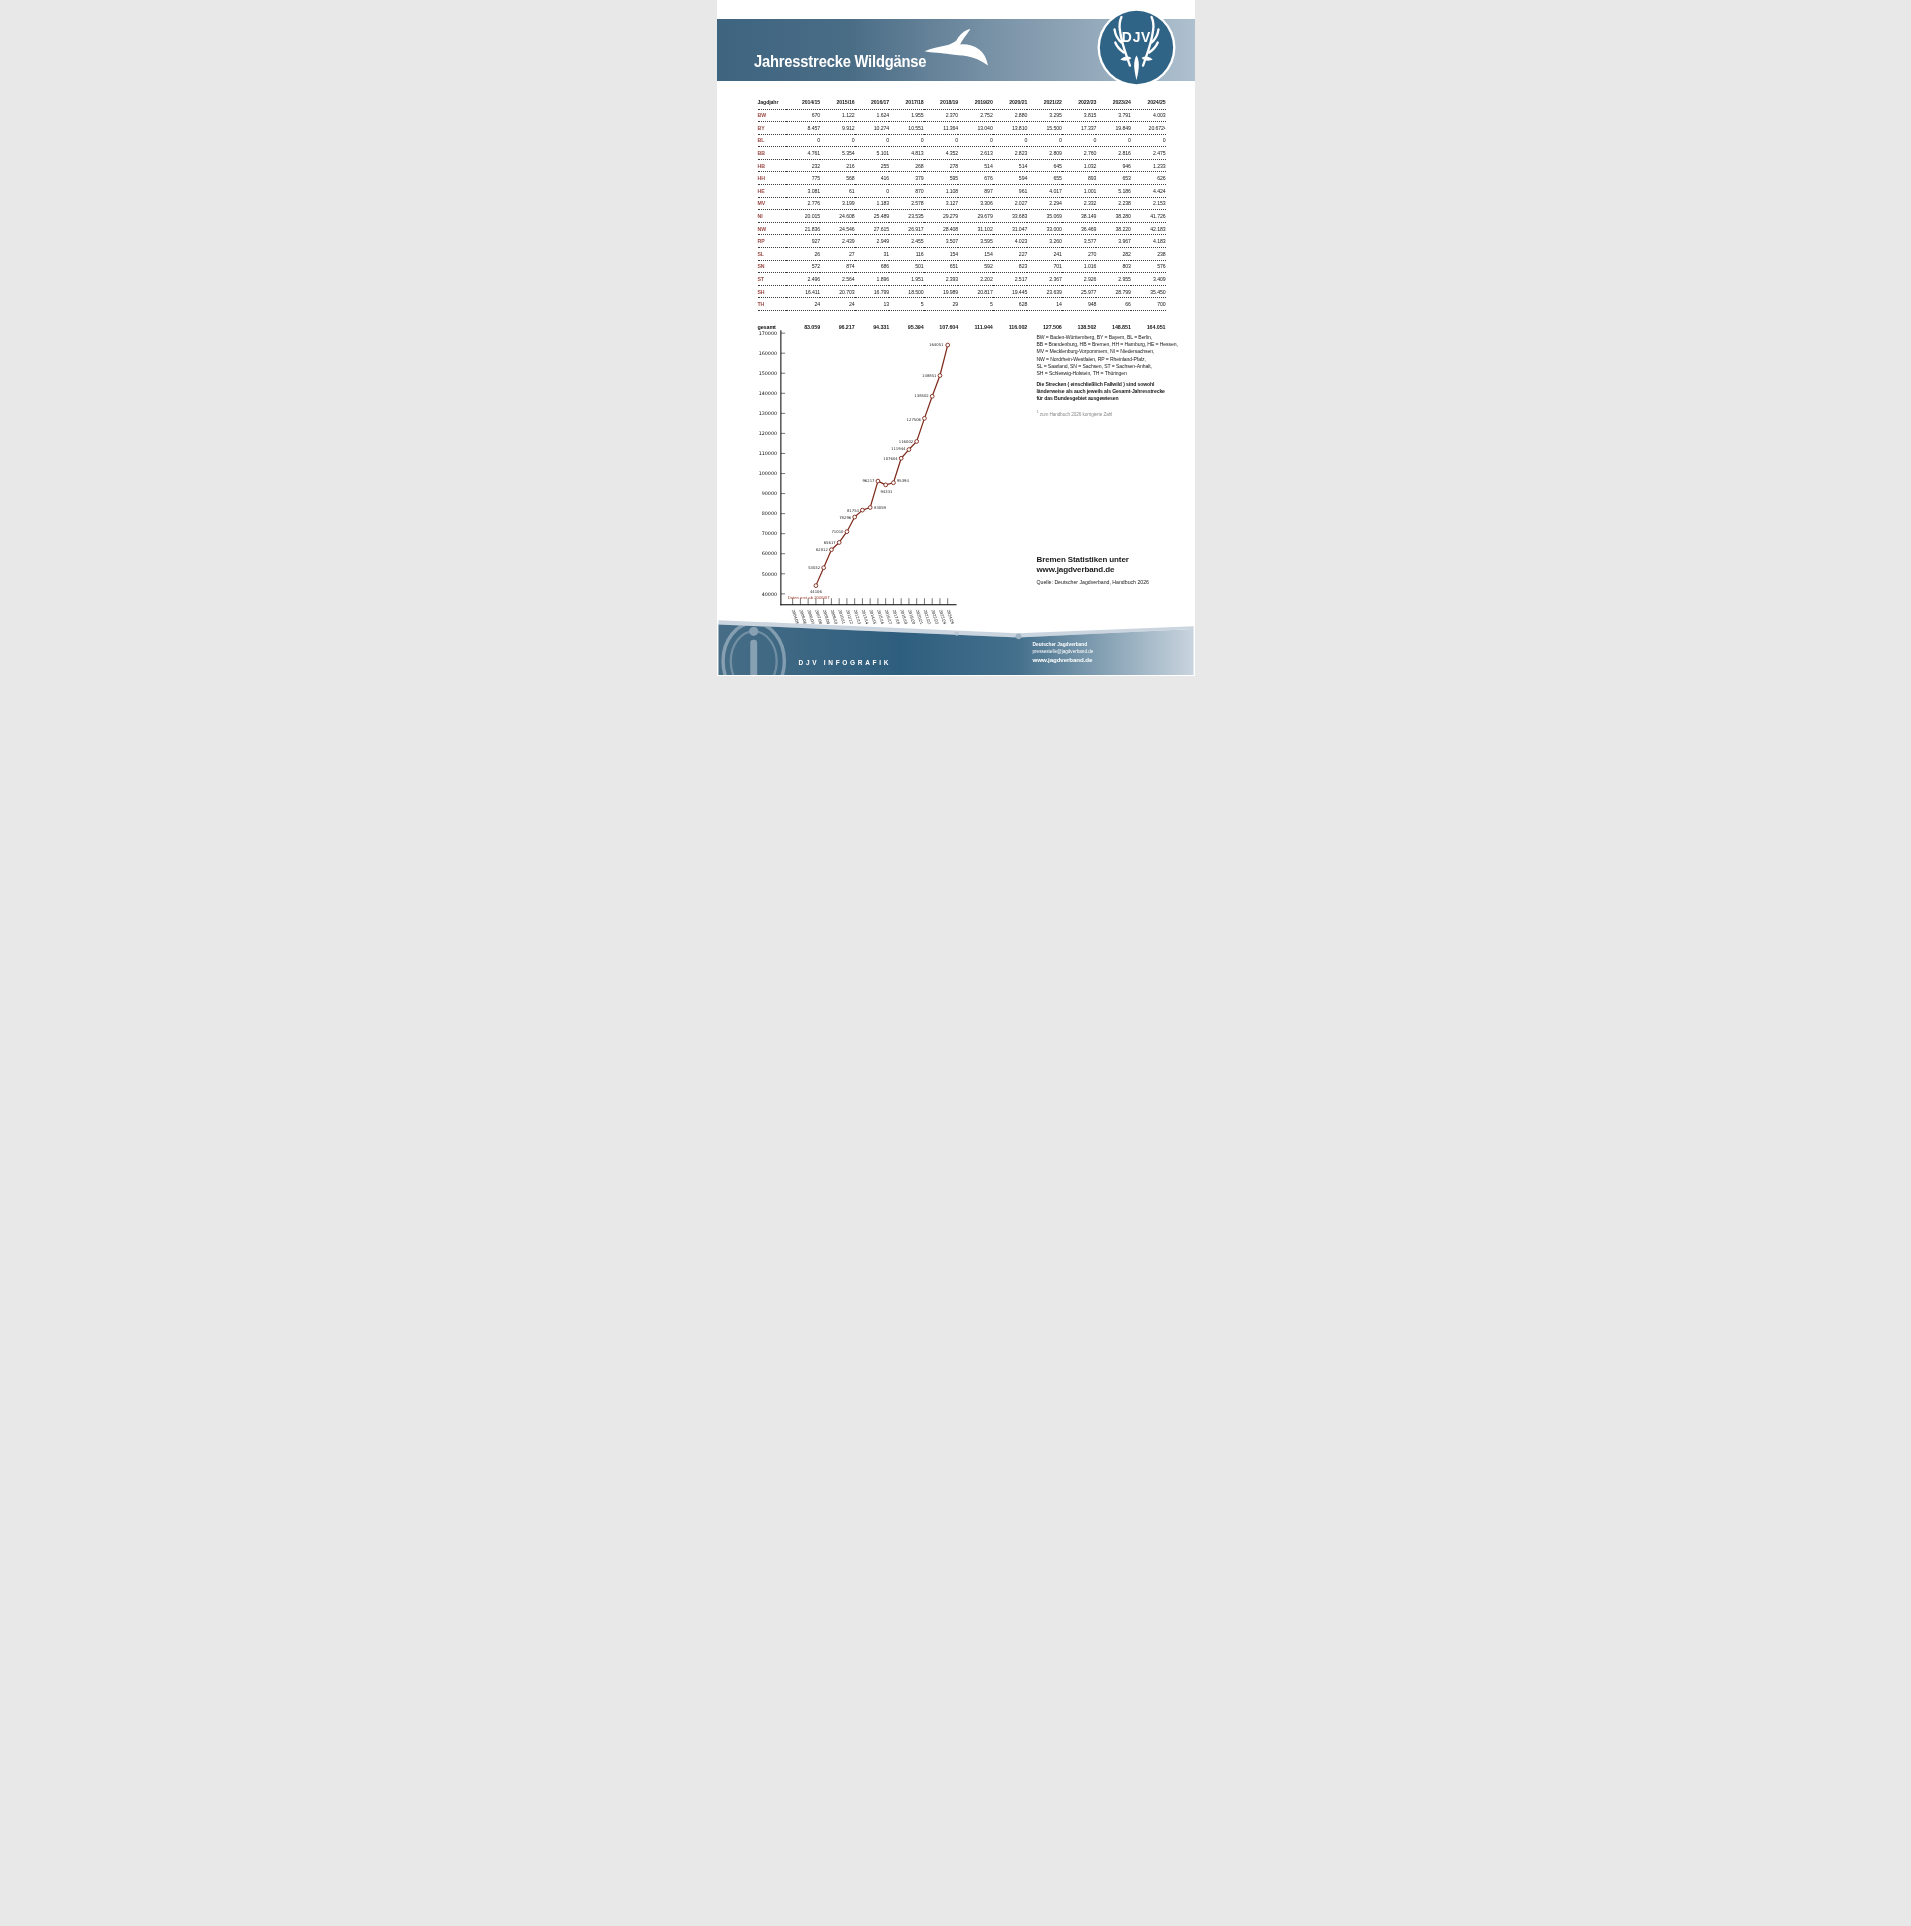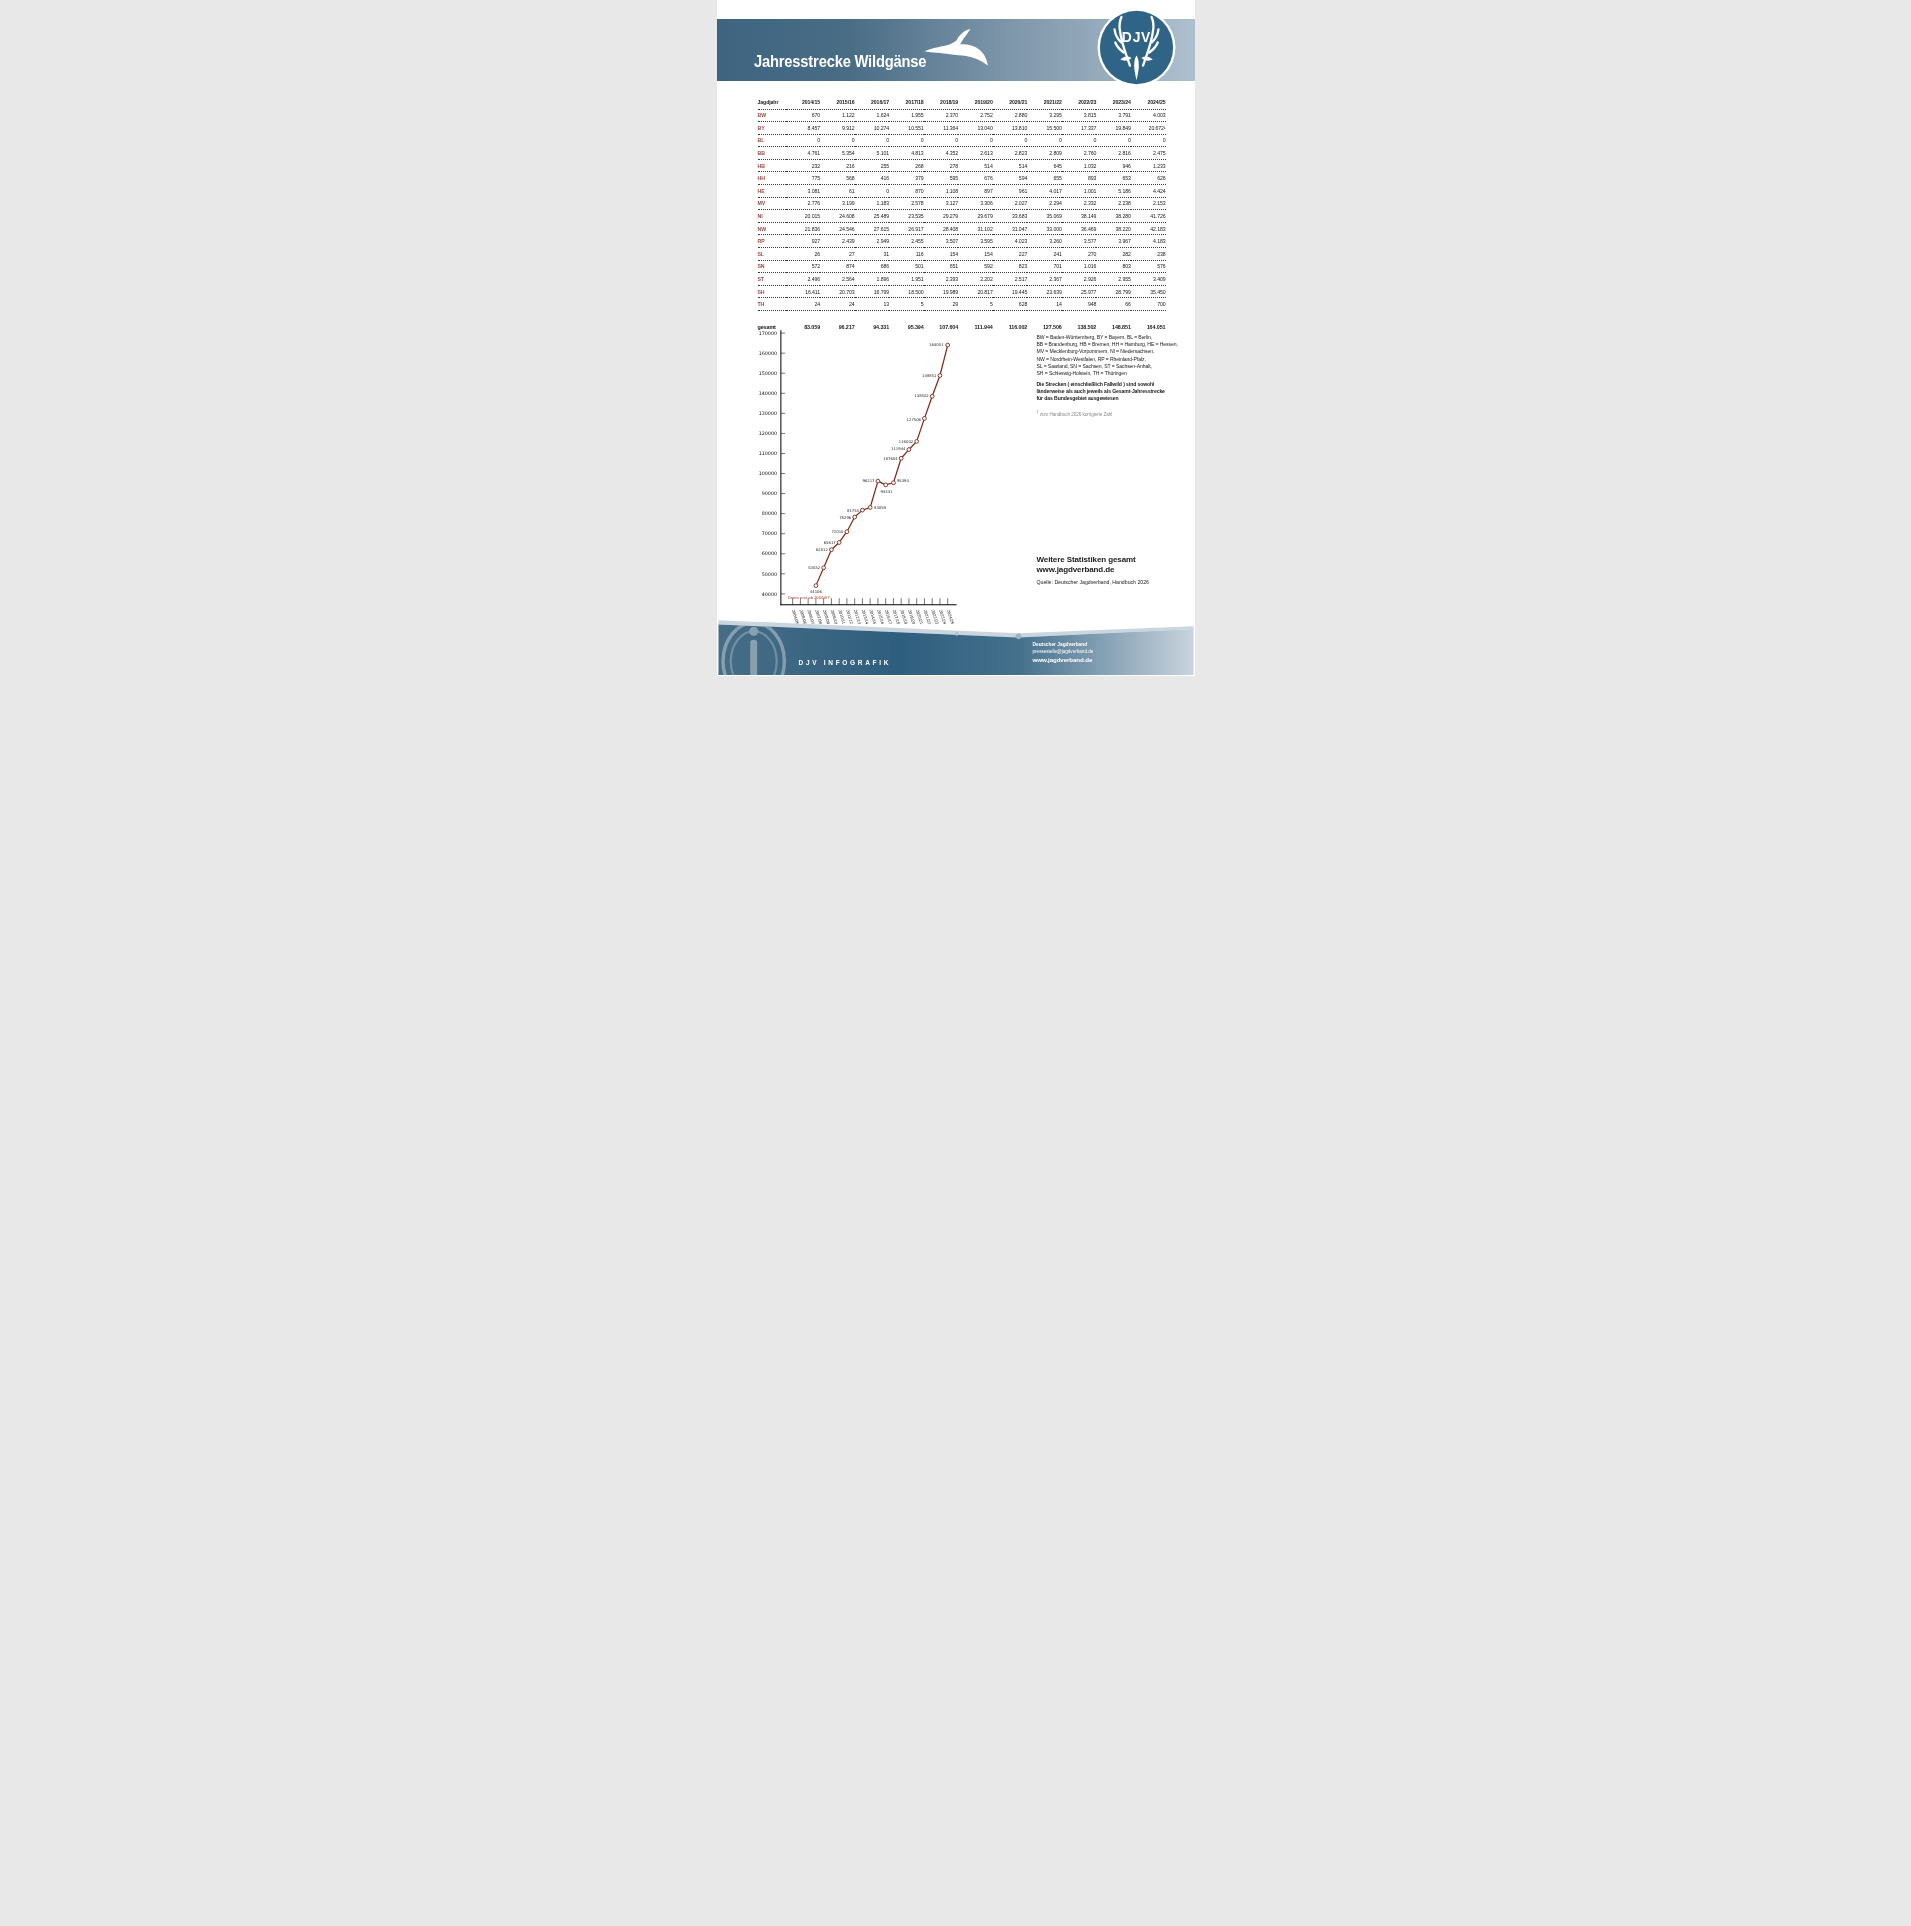--- a/index.html
+++ b/index.html
@@ -479,21 +479,21 @@
       </div>
     <div class="note-bold" id="note-lines">
         <div>Die Strecken ( einschließlich Fallwild ) sind sowohl</div>
         <div>länderweise als auch jeweils als Gesamt-Jahresstrecke</div>
         <div>für das Bundesgebiet ausgewiesen</div>
       </div>
     <div class="footnote"><sup>1</sup><span> zum Handbuch 2026 korrigierte Zahl</span></div>
   </div>
 
   <div class="promo-block">
-    <div class="promo-line">Weitere Statistiken gesamt</div>
+    <div class="promo-line">Bremen Statistiken unter</div>
     <div class="promo-line">www.jagdverband.de</div>
     <div class="source-line">Quelle: Deutscher Jagdverband, Handbuch 2026</div>
   </div>
 
   <svg class="footer-svg" width="478" height="59" viewBox="0 0 1240 154">
     <defs>
       <linearGradient id="footGrad" x1="0" y1="0" x2="1" y2="0">
         <stop offset="0%" stop-color="#476D86"></stop>
         <stop offset="38%" stop-color="#2E5E7E"></stop>
         <stop offset="63%" stop-color="#44708C"></stop>

